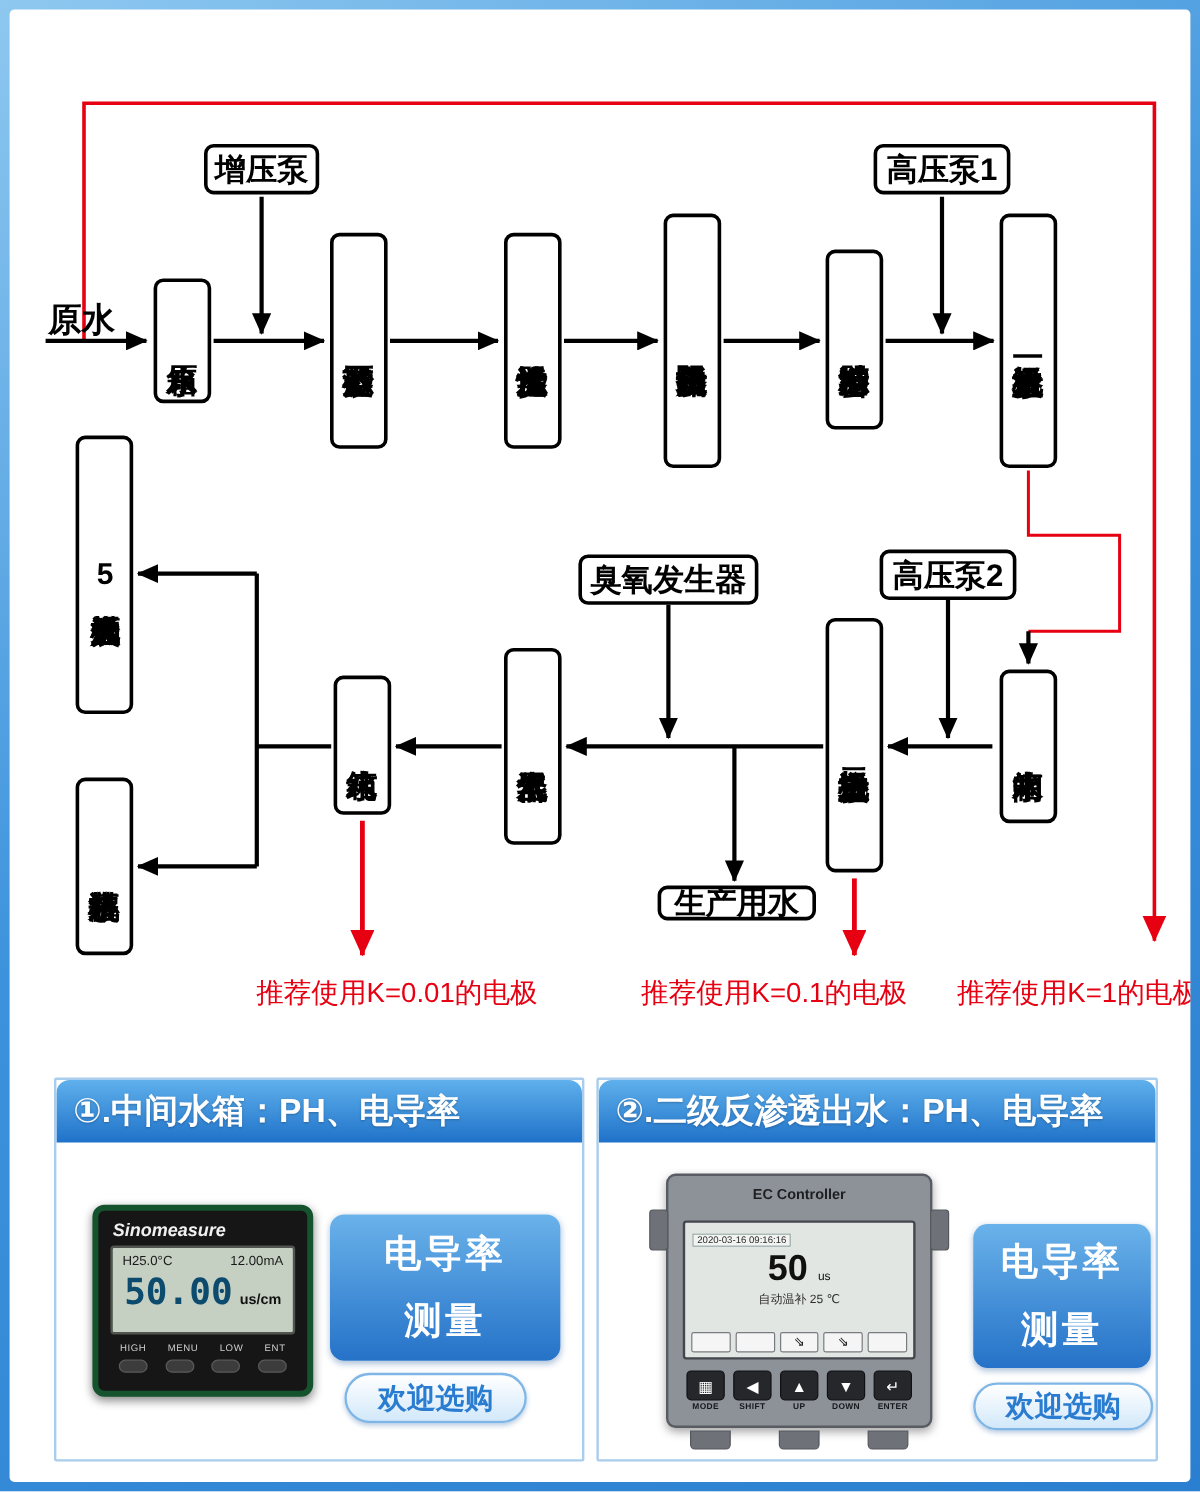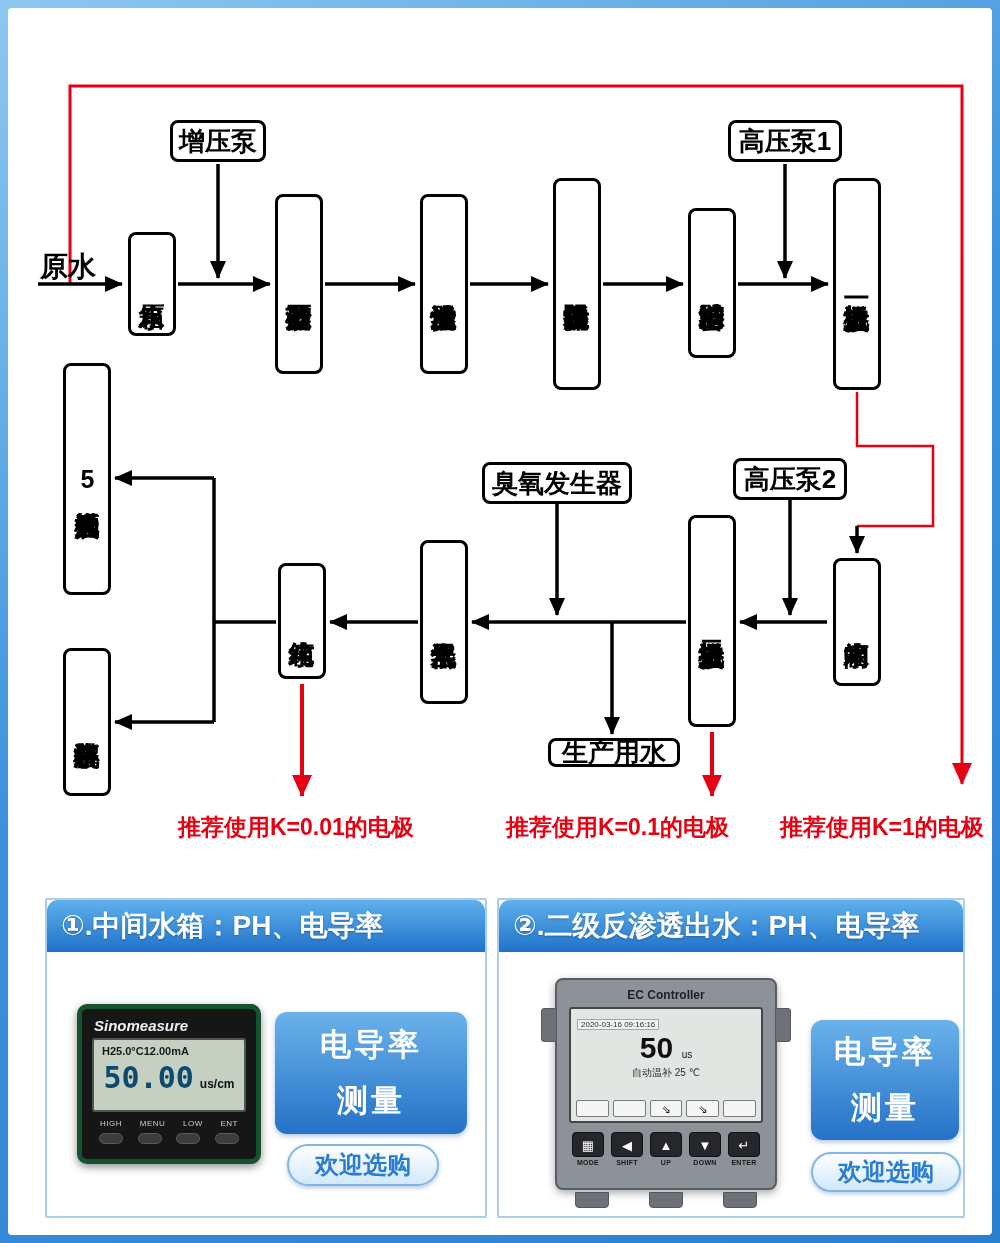--- a/index.html
+++ b/index.html
@@ -8,48 +8,48 @@
   .inner{position:absolute;left:8px;top:8px;width:984px;height:1227px;background:#fff;border-radius:4px;overflow:hidden}
 
   
   .titlebar{position:absolute;left:0;top:0;width:100%;height:50px;background:linear-gradient(90deg,#1673ca,#2f95e8);display:flex;align-items:center;padding-left:36px}
   .titlebar span{color:#fff;font-size:36px;font-weight:700;letter-spacing:1px}
 
   
   .vbox{position:absolute;border:3px solid #000;border-radius:8px;background:#fff;display:flex;align-items:center;justify-content:center;writing-mode:vertical-rl;text-orientation:upright;font-weight:700;font-size:26px;color:#000;line-height:1;padding:4px 0}
   .hbox{position:absolute;border:3px solid #000;border-radius:8px;background:#fff;display:flex;align-items:center;justify-content:center;font-weight:700;font-size:26px;color:#000}
   .flow-label{position:absolute;font-weight:700;font-size:28px;color:#000}
-  .note{position:absolute;color:#e60012;font-weight:700;font-size:23px;text-align:left;white-space:nowrap}
+  .note{position:absolute;color:#e60012;font-weight:400;font-size:23px;text-align:right;white-space:nowrap}
   svg.arrows{position:absolute;left:0;top:0;pointer-events:none}
 
   
   .card{position:absolute;background:#fff;border:2px solid #a9cdec;border-radius:2px;overflow:hidden}
   .card-header{height:52px;background:linear-gradient(180deg,#5fb0ec,#1f72c9);display:flex;align-items:center;padding-left:14px;border-radius:11px 11px 0 0}
   .card-header span{color:#fff;font-size:28px;font-weight:700;text-shadow:0 1px 2px rgba(0,0,0,.25)}
   .blue-panel{position:absolute;border-radius:12px;background:linear-gradient(180deg,#6ab2ea,#2572c8);display:flex;flex-direction:column;align-items:center;justify-content:center;gap:14px;box-shadow:0 2px 5px rgba(20,80,150,.35)}
   .blue-panel div{color:#fff;font-size:31px;font-weight:700;letter-spacing:3px}
   .buy-btn{position:absolute;border-radius:22px;background:linear-gradient(180deg,#ffffff,#d2e8fa);border:2px solid #7fb6e6;color:#2a7cd0;font-size:24px;font-weight:700;display:flex;align-items:center;justify-content:center;cursor:pointer;box-shadow:0 2px 4px rgba(20,80,150,.3)}
 
   
   .meter1{position:absolute;left:30px;top:104px;width:184px;height:160px;background:#161616;border-radius:10px;border:5px solid #14532d;box-shadow:0 3px 8px rgba(0,0,0,.45);padding:6px 10px}
   .meter1-brand{color:#f0f0f0;font-size:15px;font-weight:700;font-style:italic;margin:2px 0 4px 2px}
   .meter1-lcd{background:#c6d0c2;border:2px solid #50554f;border-radius:3px;height:74px;padding:5px 8px}
-  .lcd-row{display:flex;font-size:11px;color:#1a1a1a;font-weight:700}
+  .lcd-row{display:flex;justify-content:space-between;font-size:11px;color:#1a1a1a;font-weight:400}
   .lcd-main{display:flex;align-items:baseline;justify-content:center;gap:6px;margin-top:3px}
   .lcd-val{font-size:30px;font-weight:700;color:#0c4a6e;font-family:"DejaVu Sans Mono",monospace}
   .lcd-unit{font-size:12px;color:#101010;font-weight:700}
   .meter1-keys{display:flex;justify-content:space-between;padding:0 8px;margin-top:7px}
   .meter1-keys span{color:#cfcfcf;font-size:8px;letter-spacing:.5px}
   .meter1-btns{display:flex;justify-content:space-around;margin-top:5px}
   .meter1-btns i{width:24px;height:11px;background:#3c3c3c;border-radius:6px;border:1px solid #5a5a5a}
 
   
   .ctrl{position:absolute;left:56px;top:78px;width:222px;height:212px;background:#8d9299;border-radius:8px;border:2px solid #595d63;padding:8px 12px;box-shadow:0 3px 8px rgba(0,0,0,.35)}
   .ctrl-ear{position:absolute;width:16px;height:34px;background:#6e7278;border:1px solid #55585d;border-radius:3px}
-  .ctrl-title{text-align:center;color:#1d1f22;font-size:12px;font-weight:700;margin-bottom:5px}
+  .ctrl-title{text-align:center;color:#1d1f22;font-size:12px;font-weight:700;margin-bottom:15px}
   .ctrl-screen{background:#e2e6e2;border:2px solid #43474d;border-radius:3px;height:116px;padding:4px 6px;position:relative}
   .ctrl-dt{display:inline-block;font-size:8px;color:#2c2c2c;border:1px solid #9aa;padding:0 3px;background:#f2f4f2}
   .ctrl-val{text-align:center;margin-top:0}
   .ctrl-val .big{font-size:30px;font-weight:700;color:#101010}
   .ctrl-val .unit{font-size:10px;color:#101010;margin-left:4px}
   .ctrl-temp{font-size:10px;color:#2c2c2c;text-align:center;margin-top:1px}
   .ctrl-softkeys{position:absolute;bottom:4px;left:5px;right:5px;display:flex;gap:4px}
   .ctrl-softkeys i{flex:1;height:17px;background:#f4f5f4;border:1px solid #787c80;font-style:normal;font-size:11px;text-align:center;line-height:16px;color:#222;border-radius:2px}
   .ctrl-btns{display:flex;justify-content:space-between;margin-top:9px}
   .cbtn{width:38px;text-align:center}

